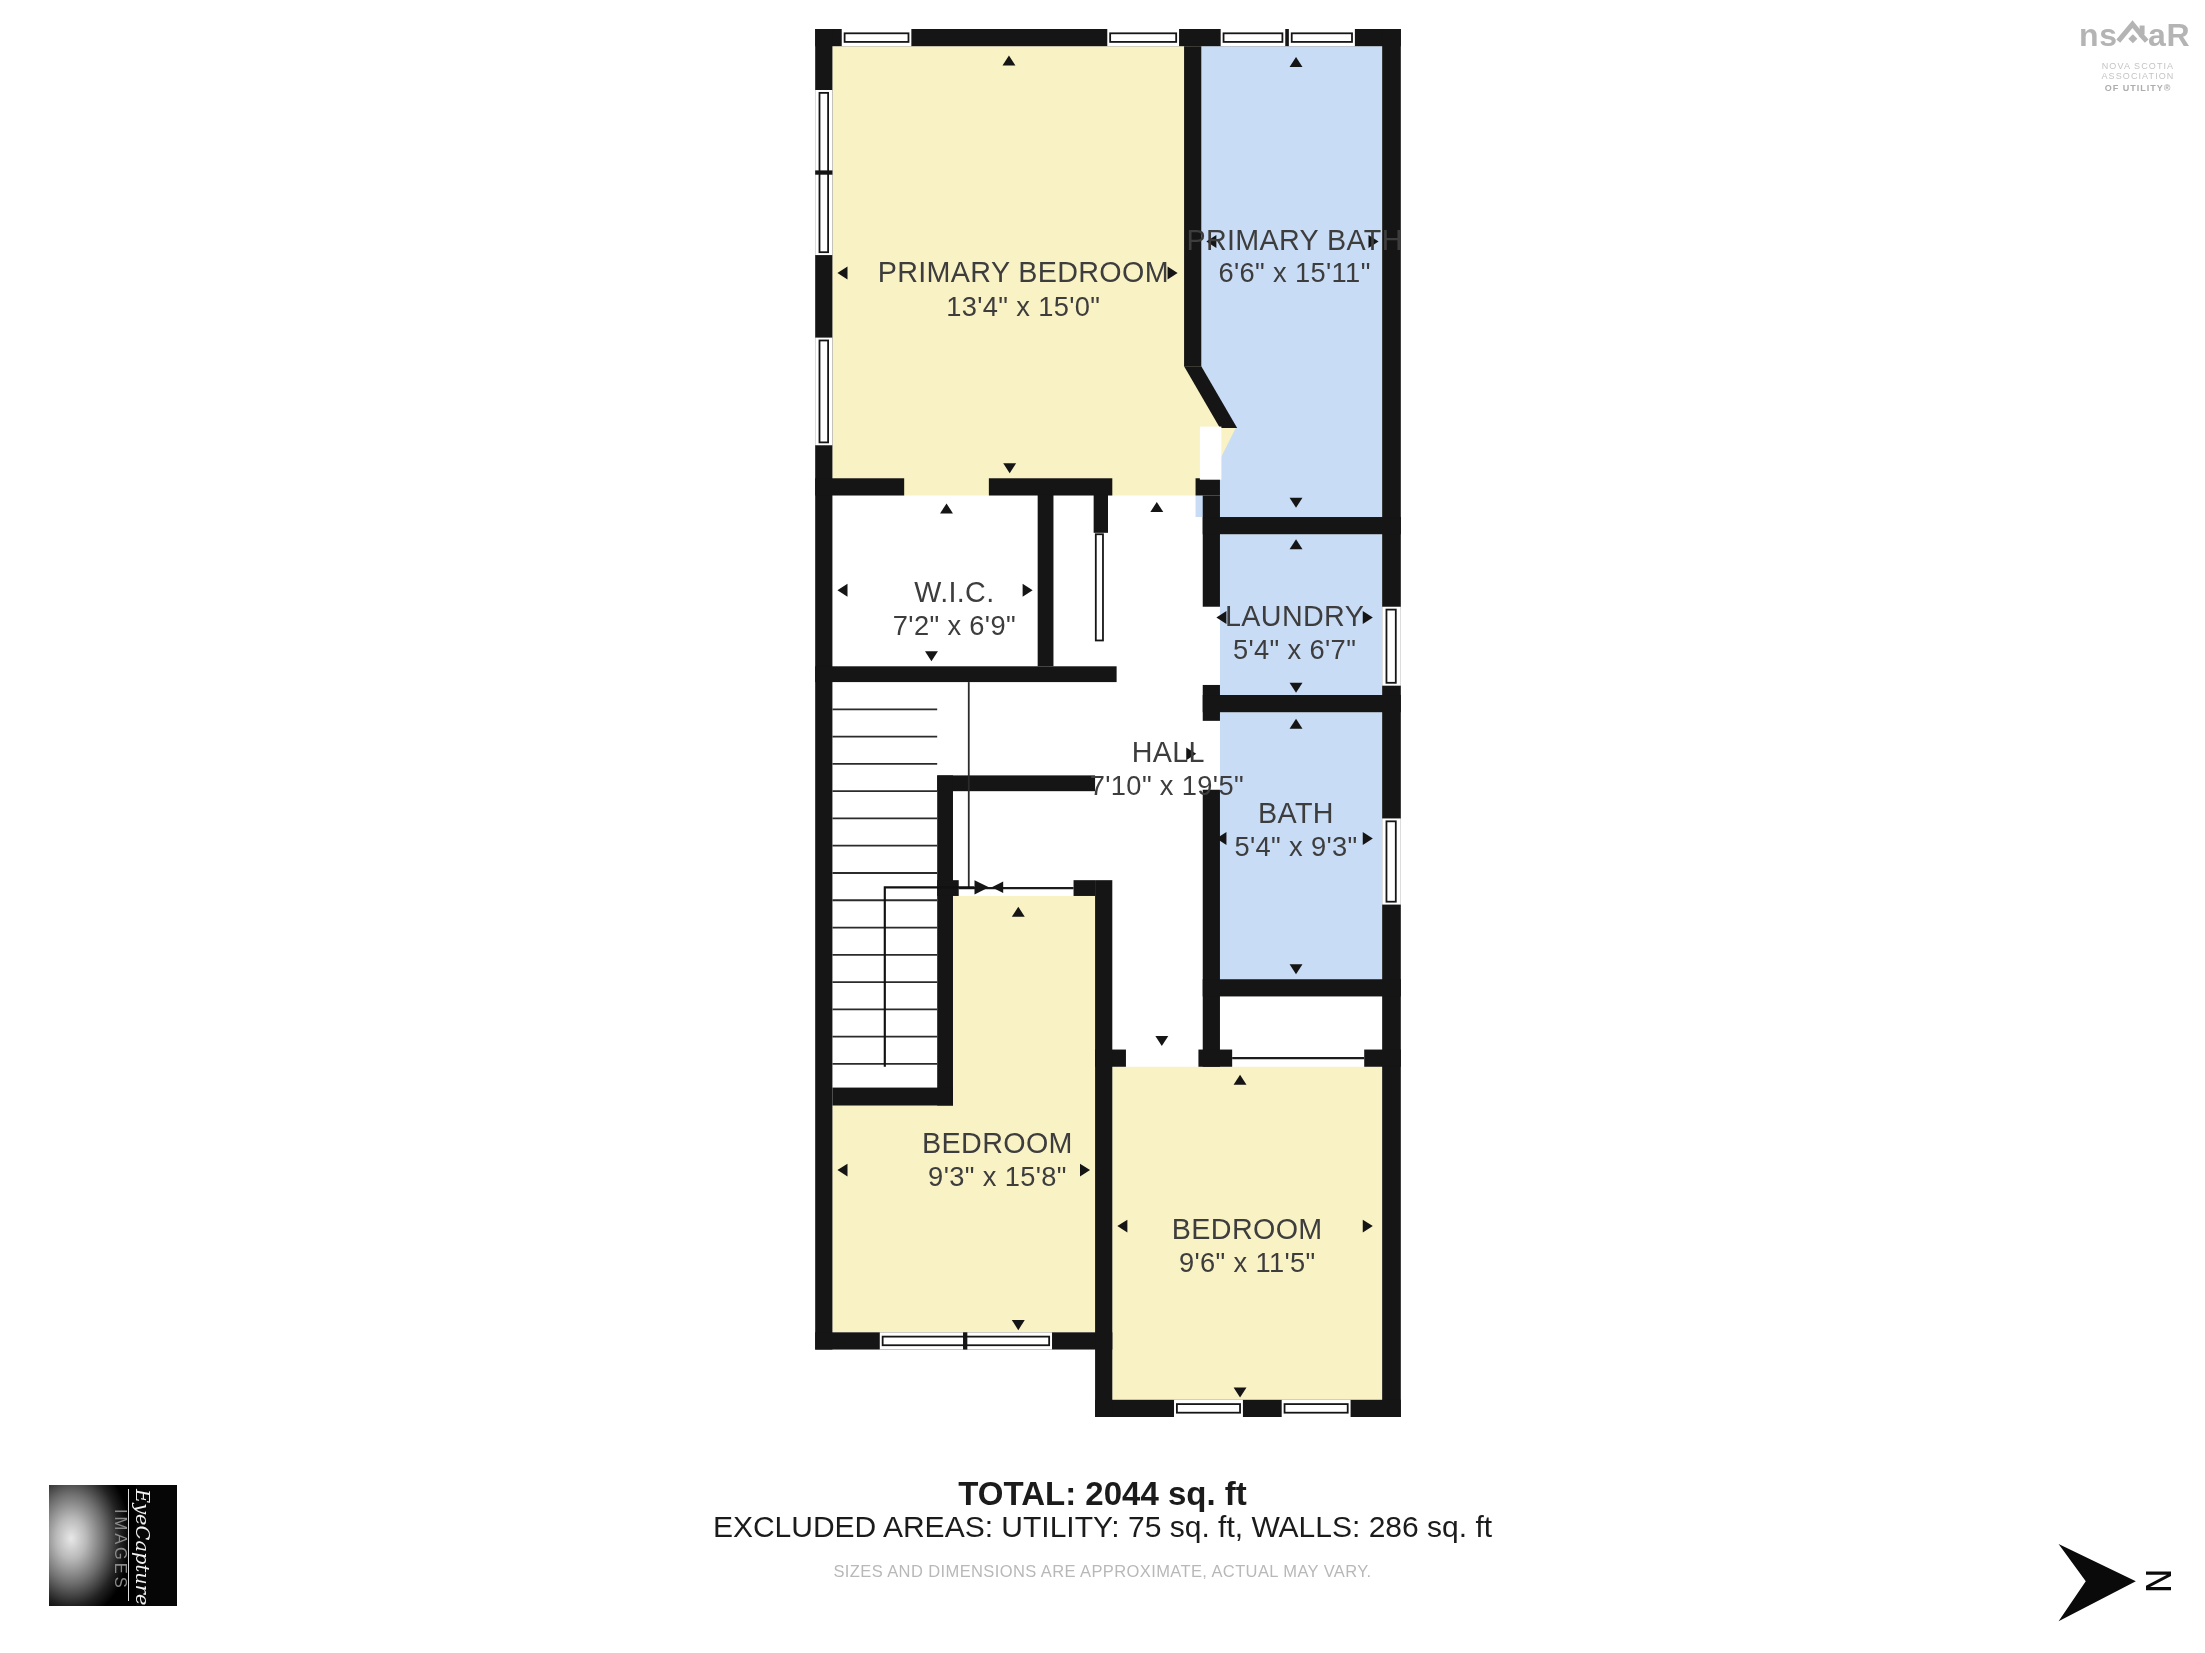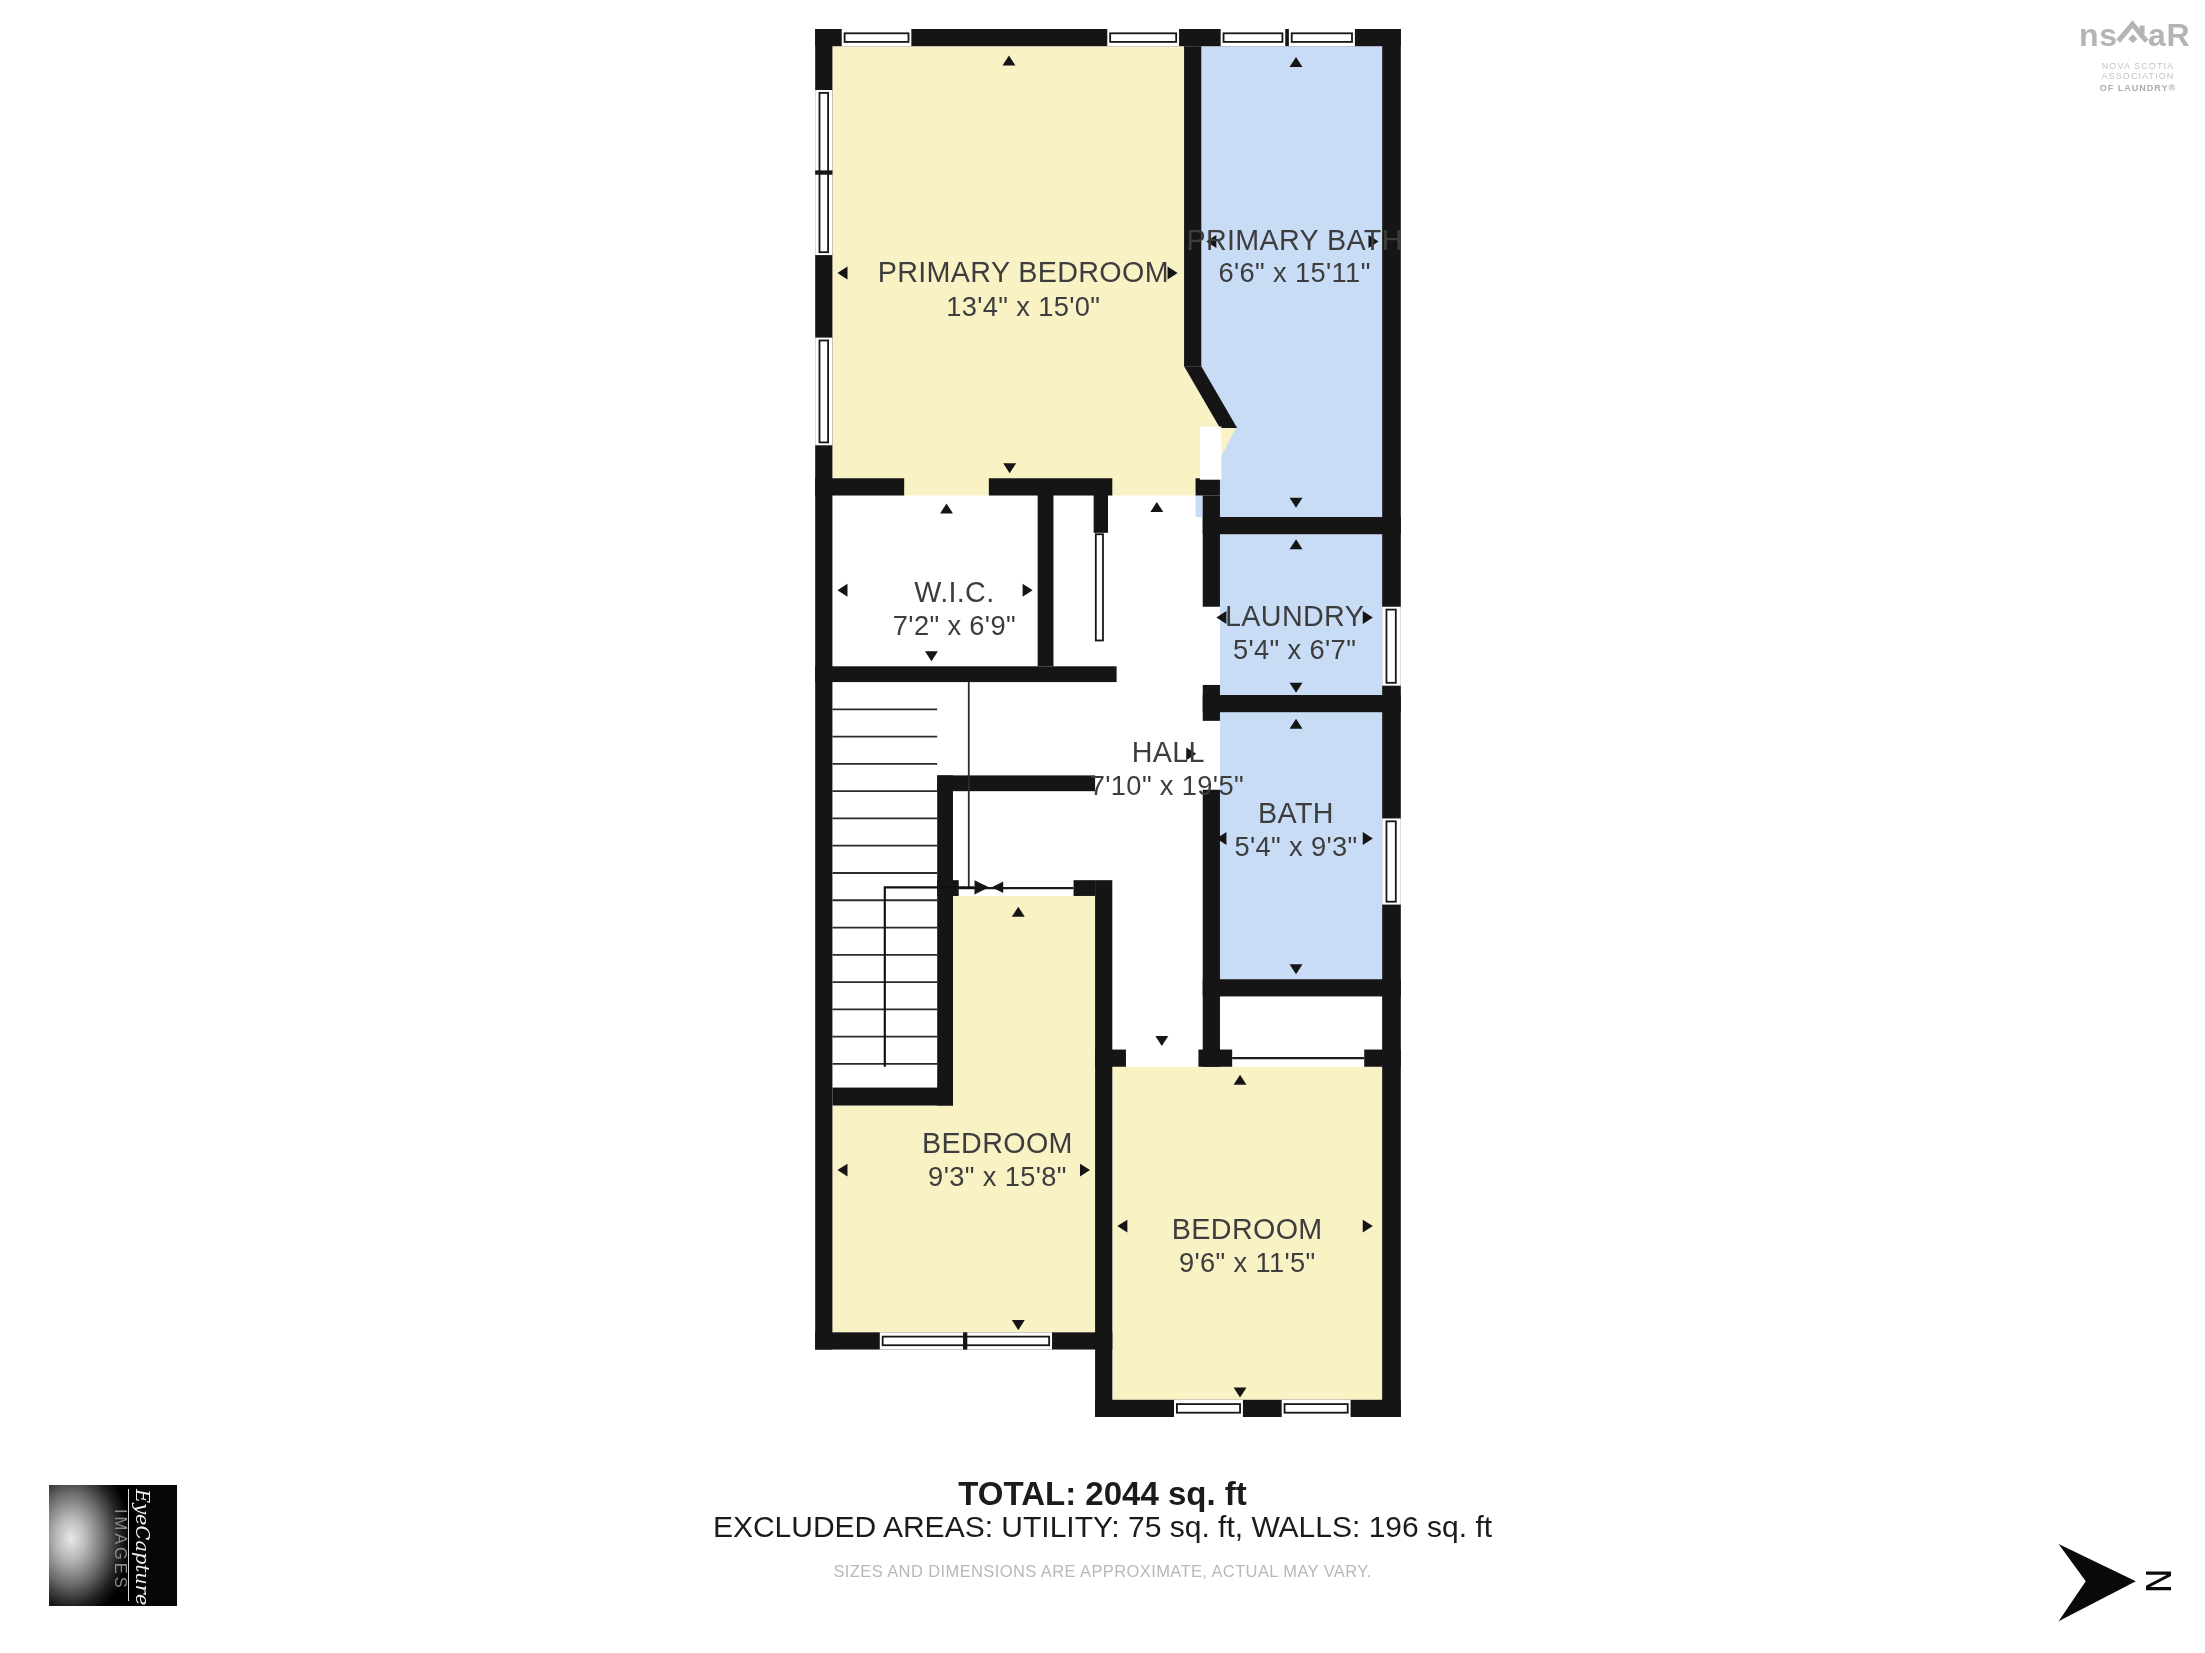--- a/index.html
+++ b/index.html
@@ -246,26 +246,26 @@
     <span>ns</span>
       <svg width="33" height="37" viewBox="0 0 46 52" style="margin:0 -1.4px;">
       <polyline points="3,34 23,10 37,27" fill="none" stroke="var(--logo-gray)" stroke-width="7"></polyline>
       <rect x="33" y="12" width="7" height="12" fill="var(--logo-gray)"></rect>
       <polyline points="34,24 43,34" fill="none" stroke="var(--logo-gray)" stroke-width="7"></polyline>
       <rect x="19" y="26" width="9" height="9" fill="var(--logo-gray)" transform="rotate(45 23.5 30.5)"></rect>
     </svg>
       <span>aR</span>
   </div>
   <div class="sub1">NOVA SCOTIA ASSOCIATION</div>
-  <div class="sub2">OF LAUNDRY®</div>
+  <div class="sub2">OF UTILITY®</div>
 </div>
 
 <div id="summary">
   <div class="total">TOTAL: 2044 sq. ft</div>
-  <div class="excluded">EXCLUDED AREAS: UTILITY: 75 sq. ft, WALLS: 196 sq. ft</div>
+  <div class="excluded">EXCLUDED AREAS: UTILITY: 75 sq. ft, WALLS: 286 sq. ft</div>
   <div class="disclaimer">SIZES AND DIMENSIONS ARE APPROXIMATE, ACTUAL MAY VARY.</div>
 </div>
 
 <div id="eyecap">
   <div class="face"></div>
   <div class="caps">IMAGES</div>
   <div class="script">EyeCapture</div>
 </div>
 
 <div id="compass">

